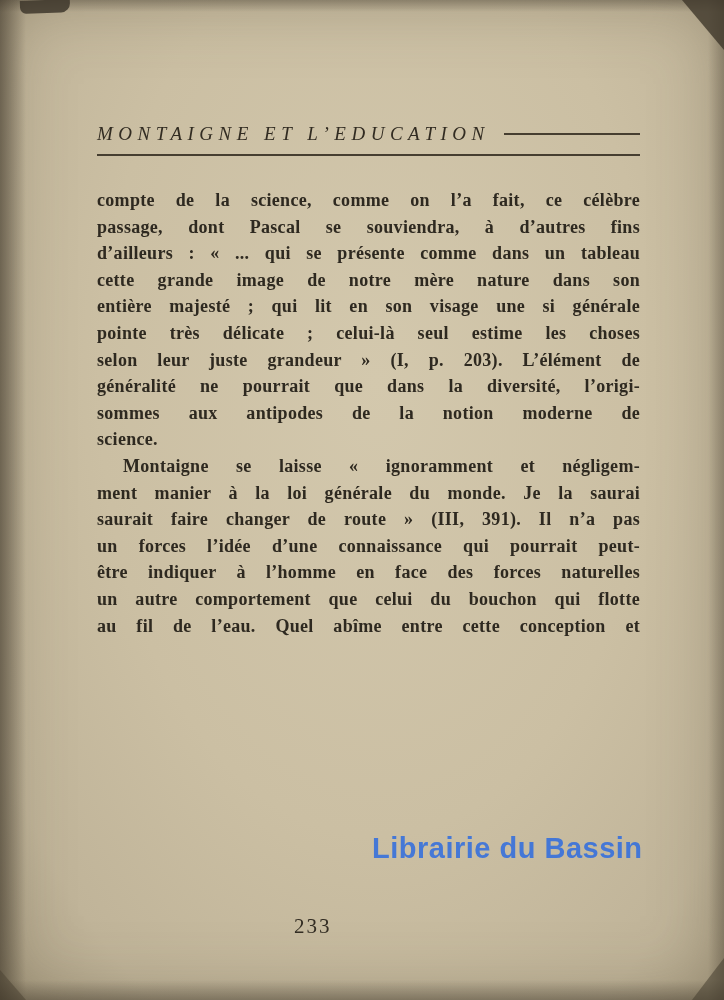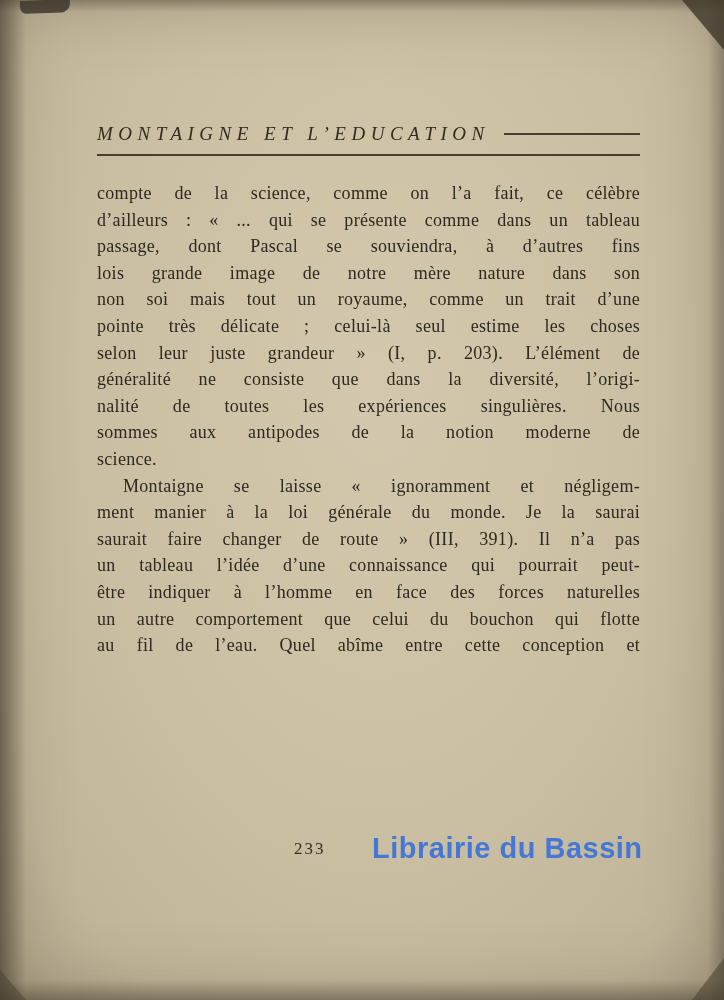--- a/index.html
+++ b/index.html
@@ -57,38 +57,38 @@
       flex: 1;
       height: 2px;
       margin-left: 14px;
       background: #463e30;
     }
     .head-rule {
       height: 2px;
       background: #463e30;
       margin-top: 9px;
     }
-    .body-text { margin-top: 24px; }
+    .body-text { margin-top: 31px; font-weight: bold; }
     .line {
       font-size: 18px;
       line-height: 26.6px;
       letter-spacing: 0.3px;
       text-align: justify;
       text-align-last: justify;
       white-space: normal;
     }
     .line.last   { text-align-last: left; }
     .line.indent { text-indent: 26px; }
     .italic { font-style: italic; }
 
     .page-number {
       position: absolute;
       left: 294px;
-      top: 839px;
-      font-size: 17px;
+      top: 914px;
+      font-size: 21px;
       letter-spacing: 2px;
       color: #332d23;
     }
     .watermark {
       position: absolute;
       left: 372px;
       top: 832px;
       font-family: "Liberation Sans", "DejaVu Sans", sans-serif;
       font-size: 29px;
       letter-spacing: 0.5px;
@@ -117,37 +117,36 @@
     <div class="running-head">
       <span class="head-title">MONTAIGNE ET L’EDUCATION</span>
       <span class="head-filler"></span>
     </div>
     <div class="head-rule"></div>
 
     <div class="body-text">
 
       <div>
         <div class="line">compte de la science, comme on l’a fait, ce célèbre</div>
+        <div class="line">passage, dont Pascal se souviendra, à d’autres fins</div>
         <div class="line">d’ailleurs : « ... qui se présente comme dans un tableau</div>
-        <div class="line">passage, dont Pascal se souviendra, à d’autres fins</div>
-        <div class="line">lois grande image de notre mère nature dans son</div>
-        <div class="line">non soi mais tout un royaume, comme un trait d’une</div>
+        <div class="line">cette grande image de notre mère nature dans son</div>
+        <div class="line">entière majesté ; qui lit en son visage une si générale</div>
         <div class="line">pointe très délicate ; celui-là seul estime les choses</div>
         <div class="line">selon leur juste grandeur » (I, p. 203). L’élément de</div>
-        <div class="line">généralité ne consiste que dans la diversité, l’origi-</div>
-        <div class="line">nalité de toutes les expériences singulières. Nous</div>
+        <div class="line">généralité ne pourrait que dans la diversité, l’origi-</div>
         <div class="line">sommes aux antipodes de la notion moderne de</div>
         <div class="line last">science.</div>
       </div>
 
       <div>
         <div class="line indent">Montaigne se laisse « ignoramment et négligem-</div>
         <div class="line">ment manier à la loi générale du monde. Je la saurai</div>
         <div class="line">saurait faire changer de route » (III, 391). Il n’a pas</div>
-        <div class="line">un tableau l’idée d’une connaissance qui pourrait peut-</div>
+        <div class="line">un forces l’idée d’une connaissance qui pourrait peut-</div>
         <div class="line">être indiquer à l’homme en face des forces naturelles</div>
         <div class="line">un autre comportement que celui du bouchon qui flotte</div>
         <div class="line">au fil de l’eau. Quel abîme entre cette conception et</div>
       </div>
 
       <div>
       </div>
 
     </div>
   </div>

